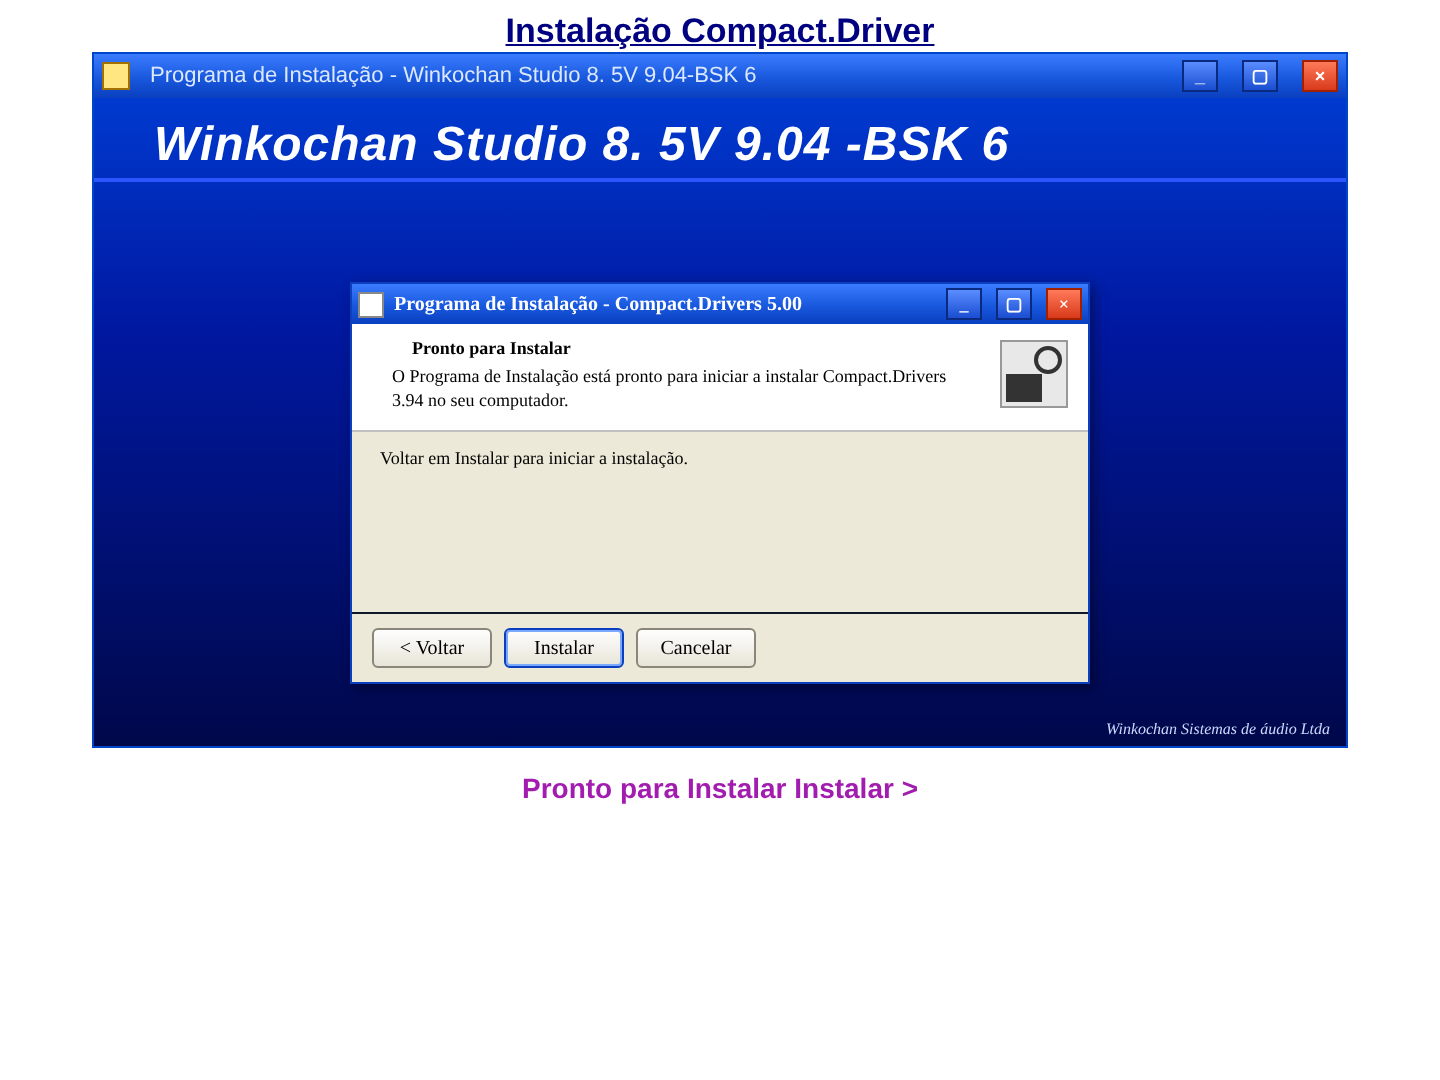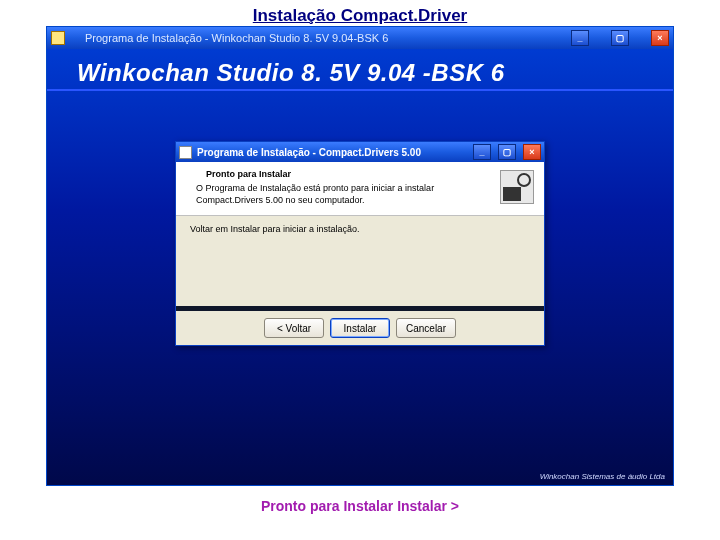--- a/index.html
+++ b/index.html
@@ -24,21 +24,21 @@
     width: 628px;
     border: 1px solid #0046c8;
     background: linear-gradient(to bottom, #0040d8 0%, #0018a0 40%, #00084a 100%);
   }
   .outer-titlebar {
     height: 22px;
     background: linear-gradient(to bottom, #3b7cff 0%, #1a5be0 50%, #0a3fc0 100%);
     display: flex;
     align-items: center;
     padding: 0 4px;
-    gap: 20px;
+    gap: 10px;
   }
   .outer-titlebar .app-icon {
     width: 14px;
     height: 14px;
     background: #ffe680;
     border: 1px solid #a07000;
   }
   .outer-titlebar .title-text {
     flex: 1;
     color: #dce8ff;
@@ -65,22 +65,23 @@
     padding: 10px 14px 2px 30px;
     color: #fff;
     font-size: 24px;
     font-weight: bold;
     font-style: italic;
     font-family: Arial, sans-serif;
     letter-spacing: 0.5px;
     border-bottom: 2px solid #2a55ff;
   }
   .outer-body {
-    height: 394px;
+    height: 282px;
     position: relative;
+    font-family: Liberation Serif, serif;
   }
   .inner-window {
     position: absolute;
     left: 128px;
     top: 50px;
     width: 370px;
     background: #ece9d8;
     border: 1px solid #0a3fc0;
     box-shadow: 2px 2px 6px rgba(0,0,0,0.4);
   }
@@ -155,24 +156,24 @@
     right: 2px;
   }
   .inner-body {
     background: #ece9d8;
     padding: 8px 14px 72px 14px;
     font-size: 9px;
     color: #000;
   }
   .inner-buttonbar {
     background: #ece9d8;
-    border-top: 5px solid #0f172a;
+    border-top: 1px solid #0f172a;
     padding: 7px 10px;
     display: flex;
-    justify-content: center;
+    justify-content: flex-start;
     gap: 6px;
   }
   .xp-btn {
     min-width: 60px;
     height: 20px;
     background: linear-gradient(to bottom, #fefefe, #e8e4d8);
     border: 1px solid #8a867a;
     border-radius: 3px;
     font-size: 10px;
     color: #000;
@@ -221,21 +222,21 @@
       <div class="inner-titlebar">
         <div class="app-icon"></div>
         <div class="title-text">Programa de Instalação - Compact.Drivers 5.00</div>
         <div class="win-btn">_</div>
         <div class="win-btn">▢</div>
         <div class="win-btn close">×</div>
       </div>
       <div class="inner-header">
         <div class="inner-header-text">
           <div class="hdr-title">Pronto para Instalar</div>
-          <div class="hdr-sub">O Programa de Instalação está pronto para iniciar a instalar Compact.Drivers 5.00 no seu computador.</div>
+          <div class="hdr-sub">O Programa de Instalação está pronto para iniciar a instalar Compact.Drivers 3.94 no seu computador.</div>
         </div>
         <div class="header-icon"></div>
       </div>
       <div class="inner-body">
         <div>Voltar em Instalar para iniciar a instalação.</div>
       </div>
       <div class="inner-buttonbar">
         <div class="xp-btn">&lt; Voltar</div>
         <div class="xp-btn default">Instalar</div>
         <div class="xp-btn">Cancelar</div>

